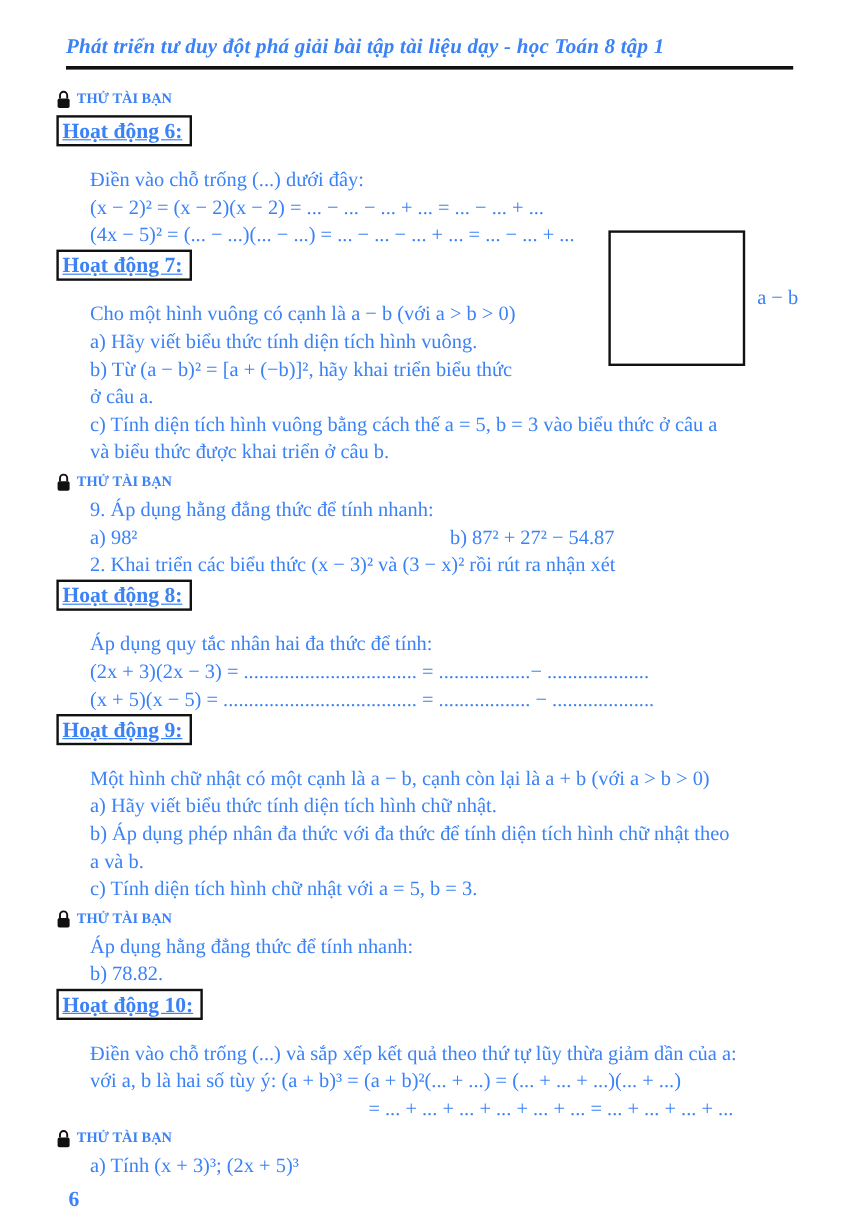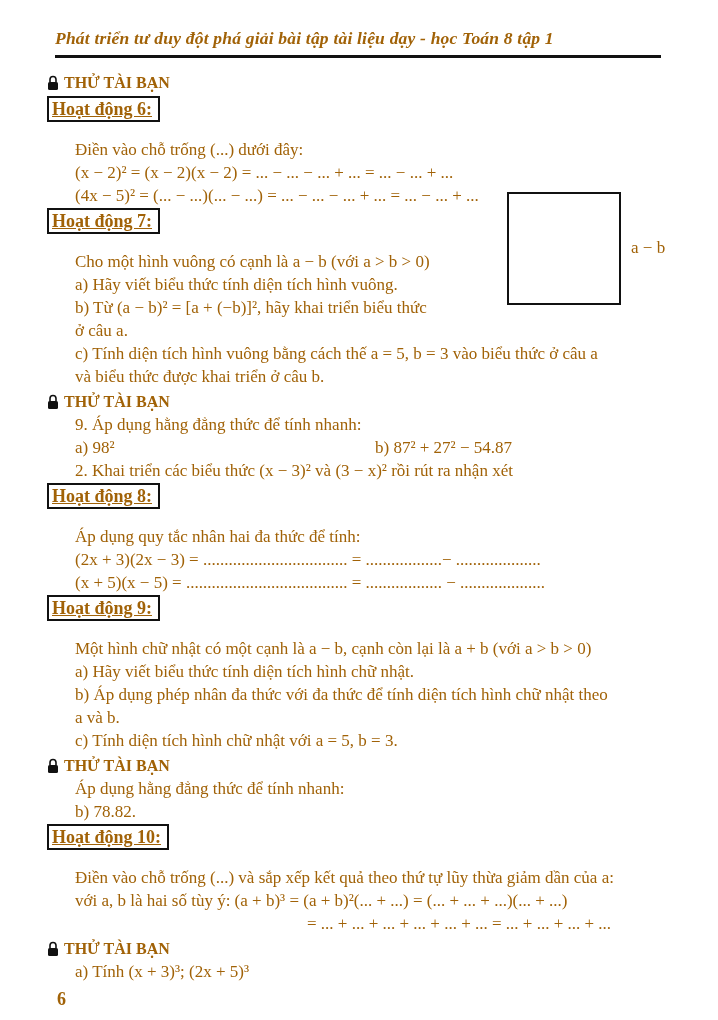--- a/index.html
+++ b/index.html
@@ -1,41 +1,41 @@
 <!DOCTYPE html>
 <html><head>
 <meta charset="utf-8">
 <style>
   * { margin:0; padding:0; box-sizing:border-box; }
   html,body { background:#ffffff; }
   .page {
     position:relative;
     width:718px; height:1020px;
     background:#ffffff;
-    color:#a16207;
+    color:#3b82f6;
     font-family:"Liberation Serif", "DejaVu Serif", serif;
     font-size:17px;
     overflow:hidden;
   }
   .header {
     margin:28px 57px 0 55px;
     padding-bottom:6px;
     border-bottom:3px solid #111;
     font-size:17.5px;
     font-weight:bold;
     font-style:italic;
     letter-spacing:0.2px;
     white-space:nowrap;
   }
   .content { margin:0 55px 0 47px; }
   .tryit {
     margin-top:13px;
     line-height:23px;
     font-weight:bold;
-    font-size:16px;
+    font-size:12px;
     display:flex; align-items:center;
   }
   .tryit .lock { width:12px; height:16px; margin-right:5px; flex:0 0 auto; }
   .tryit.tight { margin-top:2px; }
   .activity-row { margin-top:2px; }
   .activity {
     display:inline-block;
     border:2px solid #111;
     padding:2px 6px 2px 3px;
     font-weight:bold;

